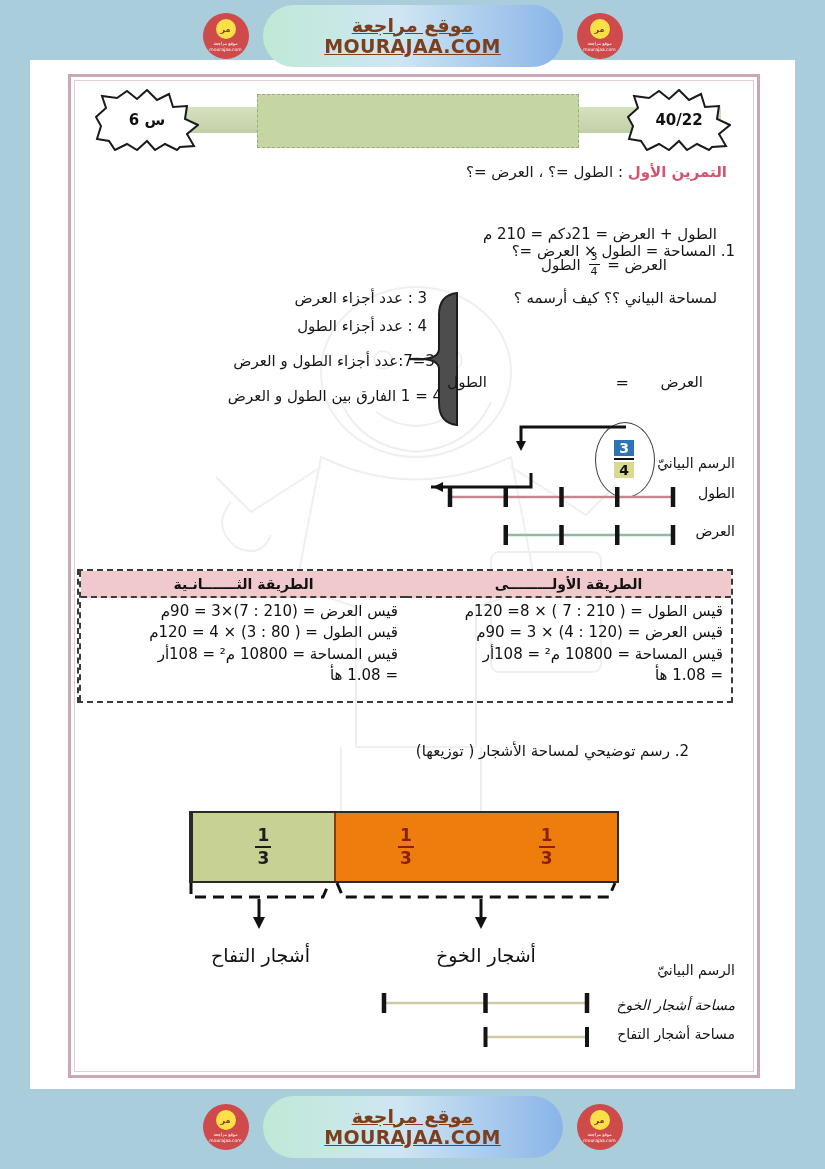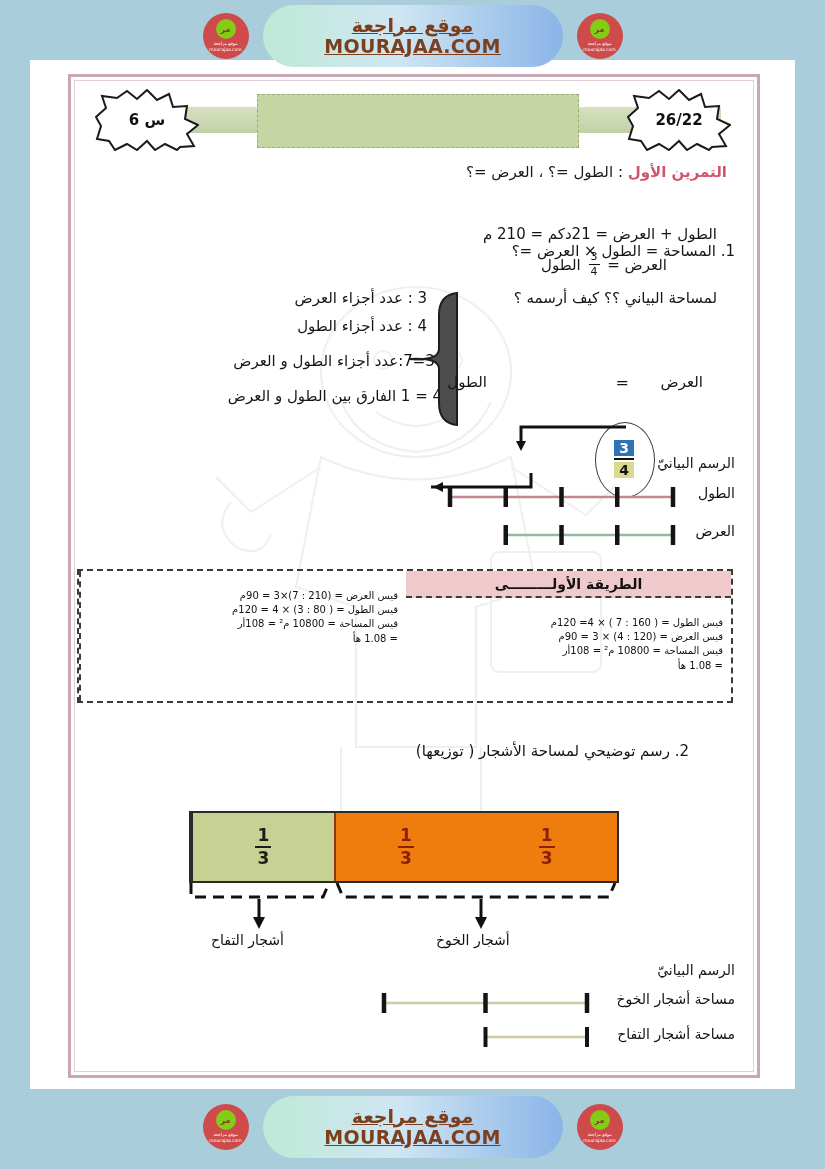--- a/index.html
+++ b/index.html
@@ -40,21 +40,21 @@
   .wm-logo{
     position:absolute;top:50%;transform:translateY(-50%);
     width:46px;height:46px;border-radius:50%;
     background:#cf4a4a;
     display:flex;flex-direction:column;align-items:center;justify-content:center;
   }
   .wm-logo.l{left:-60px;}
   .wm-logo.r{right:-60px;}
   .wm-logo .disc{
     width:20px;height:20px;border-radius:50%;
-    background:#84cc16;display:flex;align-items:center;justify-content:center;
+    background:#fde047;display:flex;align-items:center;justify-content:center;
     font-size:8px;color:#7b3f1d;font-family:"DejaVu Sans",sans-serif;font-weight:bold;
   }
   .wm-logo .cap{
     font-size:4.5px;color:#fff;font-family:"DejaVu Sans",sans-serif;
     line-height:1.25;text-align:center;margin-top:2px;
   }
 
   
   .page{
     position:absolute;left:30px;top:60px;
@@ -158,22 +158,22 @@
     position:absolute;left:6px;top:492px;width:652px;height:130px;
     border:2px dashed #3b3b3b;display:flex;
   }
   .mcol{flex:1;display:flex;flex-direction:column;}
   .mcol.second{border-left:2px dashed #3b3b3b;}
   .mhead{
     height:25px;background:#f0c9cc;border-bottom:2px dashed #3b3b3b;
     display:flex;align-items:center;justify-content:center;
     font-size:14px;font-weight:bold;color:#111;font-family:"DejaVu Sans",sans-serif;
   }
-  .mbody{flex:1;direction:rtl;text-align:right;padding:18px 8px 0 8px;
-         font-size:10px;line-height:1.42;color:#111;font-family:"DejaVu Sans",sans-serif;}
+  .mbody{flex:1;direction:rtl;text-align:right;padding:3px 8px 0 8px;
+         font-size:15px;line-height:1.42;color:#111;font-family:"DejaVu Sans",sans-serif;}
   .mbody div{white-space:nowrap;}
 
   
   .bardiag{
     position:absolute;left:118px;top:734px;width:430px;height:72px;
     display:flex;border:2px solid #2a2a2a;box-sizing:border-box;
   }
   .bcell{
     flex:1;display:flex;align-items:center;justify-content:center;
     box-sizing:border-box;
@@ -182,22 +182,22 @@
   .bcell.peach{background:#ee7d0e;border-left:2px solid #8a3a10;}
   .bcell.peach:first-child{border-left:none;}
   .bfrac{display:inline-flex;flex-direction:column;align-items:center;line-height:1;
          font-family:"DejaVu Sans",sans-serif;font-size:17px;font-weight:bold;}
   .bfrac .bar{width:16px;height:2px;margin:2px 0;}
   .bcell.apple .bfrac{color:#1d1d1d;}
   .bcell.apple .bfrac .bar{background:#1d1d1d;}
   .bcell.peach .bfrac{color:#8a2008;}
   .bcell.peach .bfrac .bar{background:#8a2008;}
 
-  .tree-lbl{position:absolute;font-size:14px;direction:rtl;
-            font-family:"DejaVu Sans",sans-serif;color:#111;}
+  .tree-lbl{position:absolute;font-size:19px;direction:rtl;
+            font-family:"DejaVu Sans",sans-serif;color:#111;margin-top:12px;}
 </style>
 </head>
 <body>
 
 <div class="wm-band wm-top">
   <div class="wm-pill">
     <div class="wm-logo l">
       <div class="disc">مر</div>
       <div class="cap">
         <span>موقع مراجعة</span><br>
@@ -239,21 +239,21 @@
   <div class="layer">
 
   <div class="banner">
     <div class="ribbon"></div>
     <div class="greenbox"></div>
 
     <div class="star star-right">
       <svg viewBox="0 0 104 62" preserveAspectRatio="none">
         <polygon points="52,1 62,11 74,5 78,18 92,17 90,30 103,36 92,45 99,57 85,58 82,61 70,55 60,61 52,52 42,61 32,55 20,61 14,52 2,50 6,37 1,28 11,19 7,7 22,9 32,2 42,10" fill="#ffffff" stroke="#1a1a1a" stroke-width="2"></polygon>
       </svg>
-      <span>26/22</span>
+      <span>40/22</span>
     </div>
 
     <div class="star star-left">
       <svg viewBox="0 0 104 62" preserveAspectRatio="none">
         <polygon points="52,1 62,11 74,5 78,18 92,17 90,30 103,36 92,45 99,57 85,58 82,61 70,55 60,61 52,52 42,61 32,55 20,61 14,52 2,50 6,37 1,28 11,19 7,7 22,9 32,2 42,10" fill="#ffffff" stroke="#1a1a1a" stroke-width="2"></polygon>
       </svg>
       <span>س 6</span>
     </div>
   </div>
 
@@ -334,27 +334,28 @@
         <line x1="173.25" y1="3" x2="173.25" y2="23"></line>
         <line x1="229" y1="3" x2="229" y2="23"></line>
       </g>
     </svg>
   </div>
 
   <div class="methods">
     <div class="mcol first">
       <div class="mhead">الطريقة الأولـــــــــى</div>
       <div class="mbody">
-        <div>قيس الطول = ( 160  :  7 ) × 4= 120م</div>
+        <div>قيس الطول = ( 210  :  7 ) × 8= 120م</div>
         <div>قيس العرض = (120  : 4) × 3 = 90م</div>
         <div>قيس المساحة = 10800 م² = 108أر</div>
         <div>= 1.08 هأ</div>
       </div>
     </div>
     <div class="mcol second">
+      <div class="mhead">الطريقة الثـــــــانـية</div>
       <div class="mbody">
         <div>قيس العرض = (210 : 7)×3 = 90م</div>
         <div>قيس الطول = ( 80 : 3) × 4 = 120م</div>
         <div>قيس المساحة = 10800 م² = 108أر</div>
         <div>= 1.08 هأ</div>
       </div>
     </div>
   </div>
 
   <div class="ln" style="right:68px;top:665px;">
@@ -398,21 +399,21 @@
     <polygon points="78,50 72,38 84,38" fill="#111"></polygon>
     <polygon points="300,50 294,38 306,38" fill="#111"></polygon>
   </svg>
 
   <div class="tree-lbl" style="left:140px;top:855px;">أشجار التفاح</div>
   <div class="tree-lbl" style="left:365px;top:855px;">أشجار الخوخ</div>
 
   <div class="ln" style="right:22px;top:885px;font-size:14px;">الرسم البيانيّ</div>
 
   <div class="seg-wrap" style="right:22px;top:912px;width:370px;height:32px;">
-    <div class="seg-label" style="right:0;top:2px;">مساحة أشجار الخوخ</div>
+    <div class="seg-label" style="right:0;top:8px;font-style:italic;">مساحة أشجار الخوخ</div>
     <svg style="position:absolute;right:142px;top:2px;width:215px;height:24px;" viewBox="0 0 215 24">
       <line x1="6" y1="12" x2="209" y2="12" stroke="#cfc9a8" stroke-width="2.6"></line>
       <g stroke="#141414" stroke-width="4.5" stroke-linecap="butt">
         <line x1="6" y1="2" x2="6" y2="22"></line>
         <line x1="107.5" y1="2" x2="107.5" y2="22"></line>
         <line x1="209" y1="2" x2="209" y2="22"></line>
       </g>
     </svg>
   </div>
 

